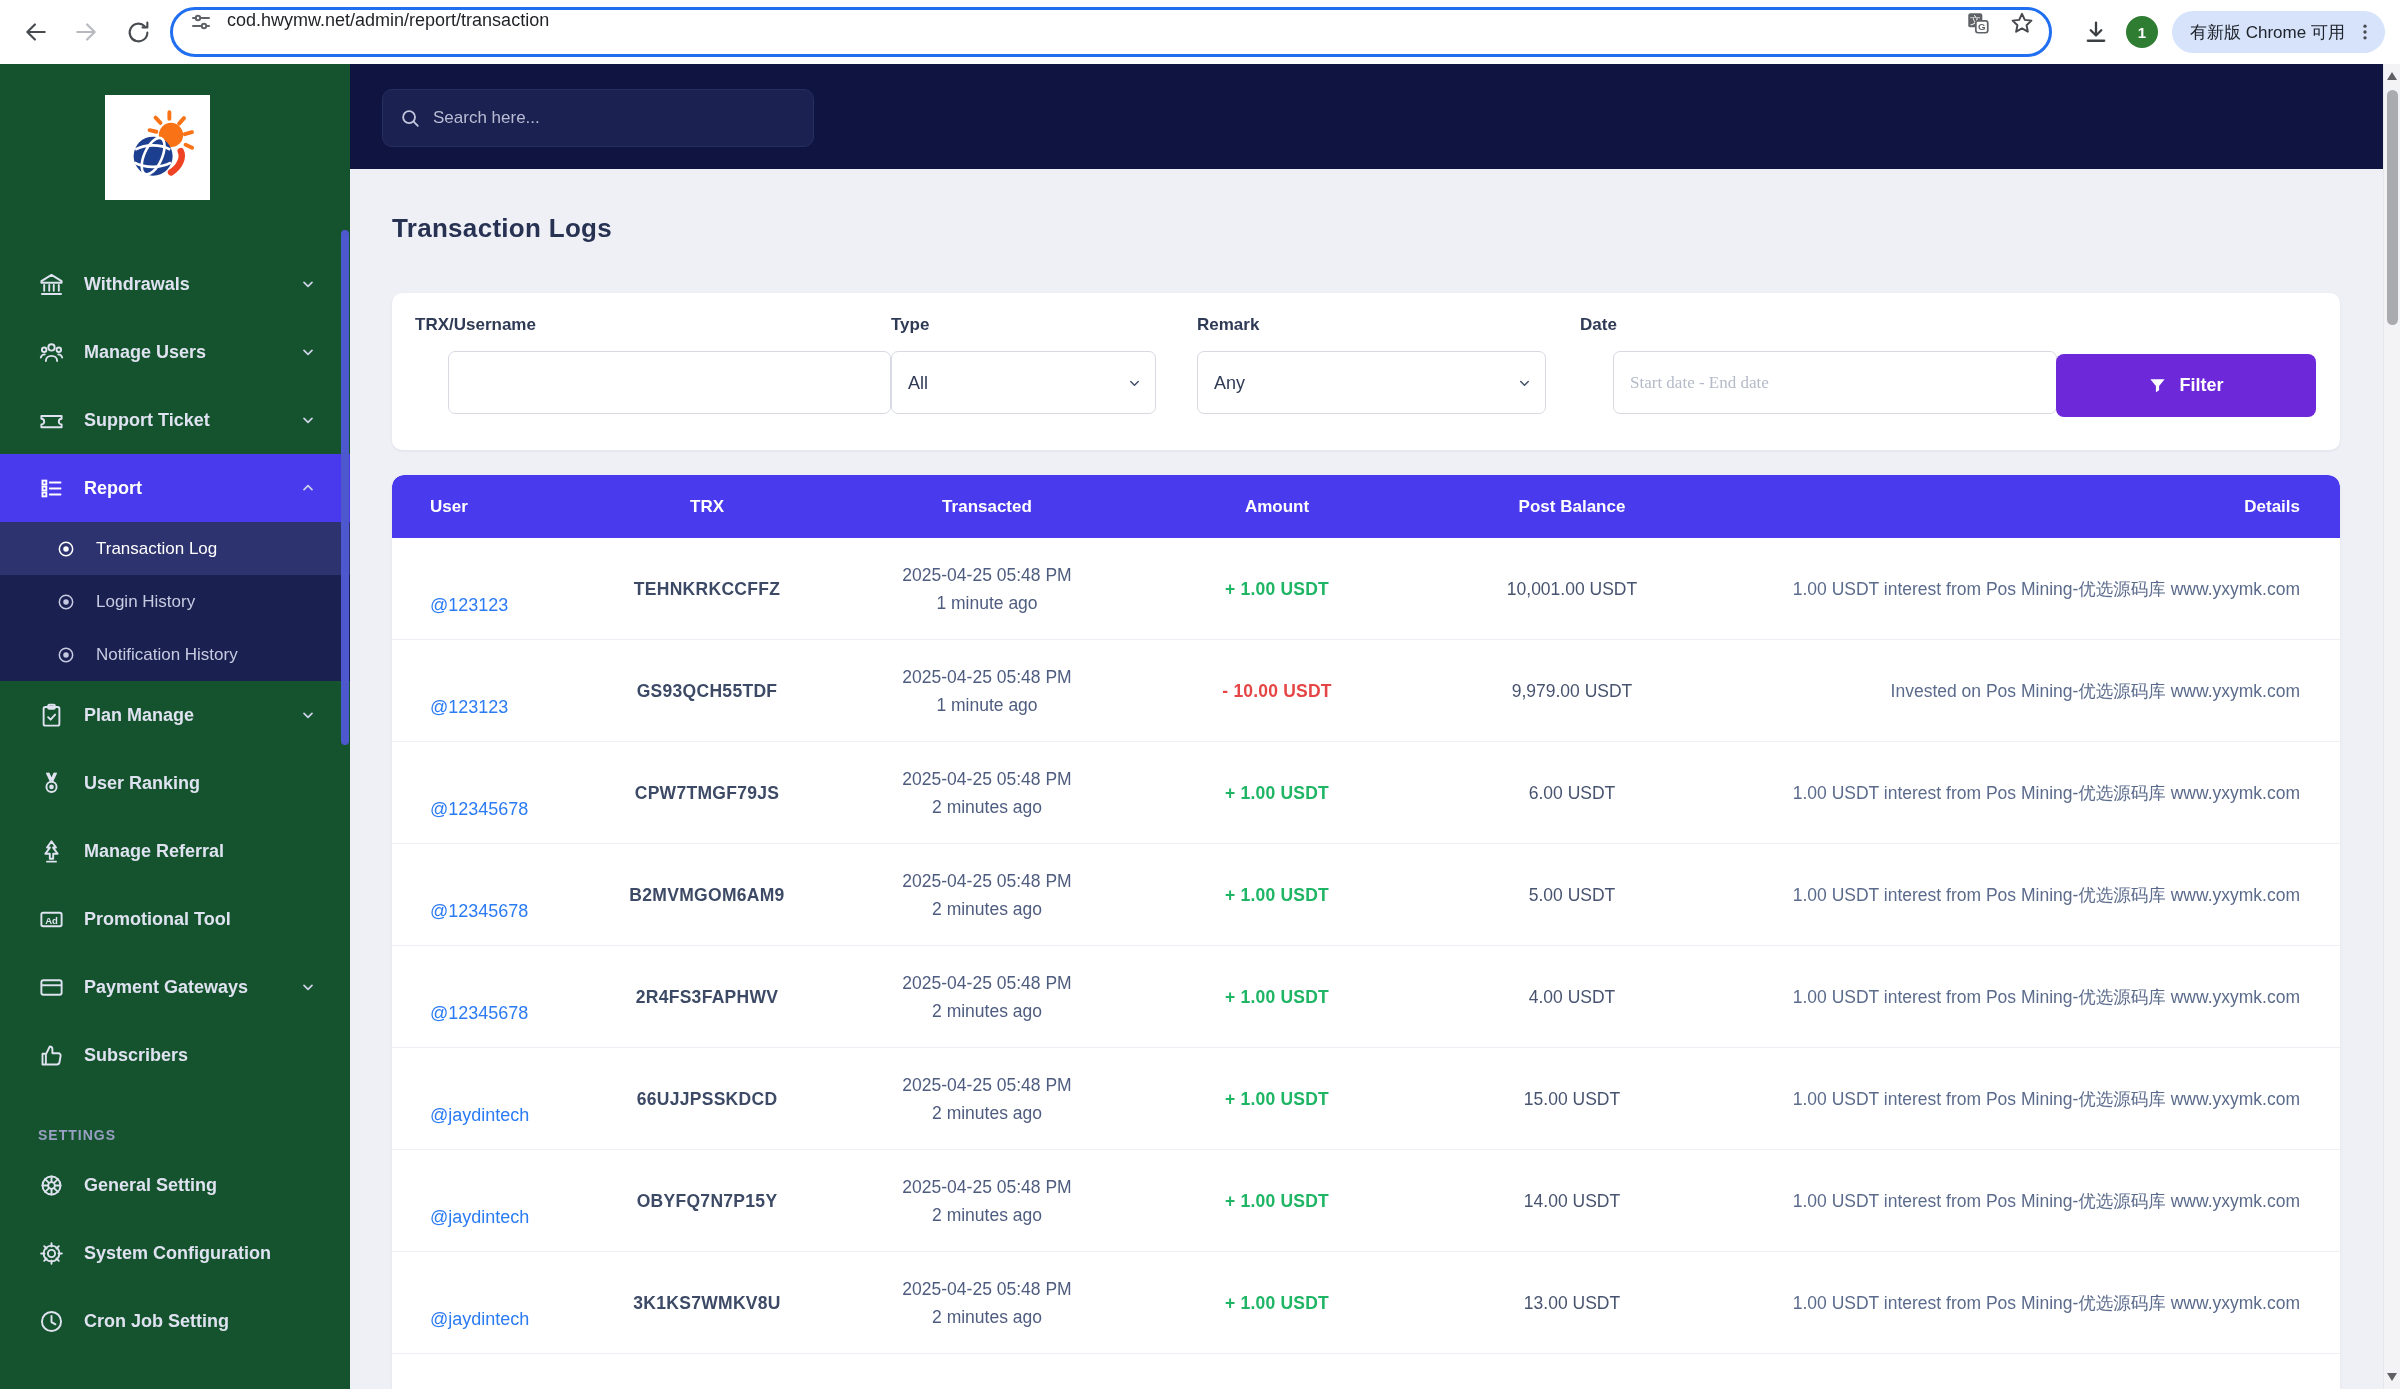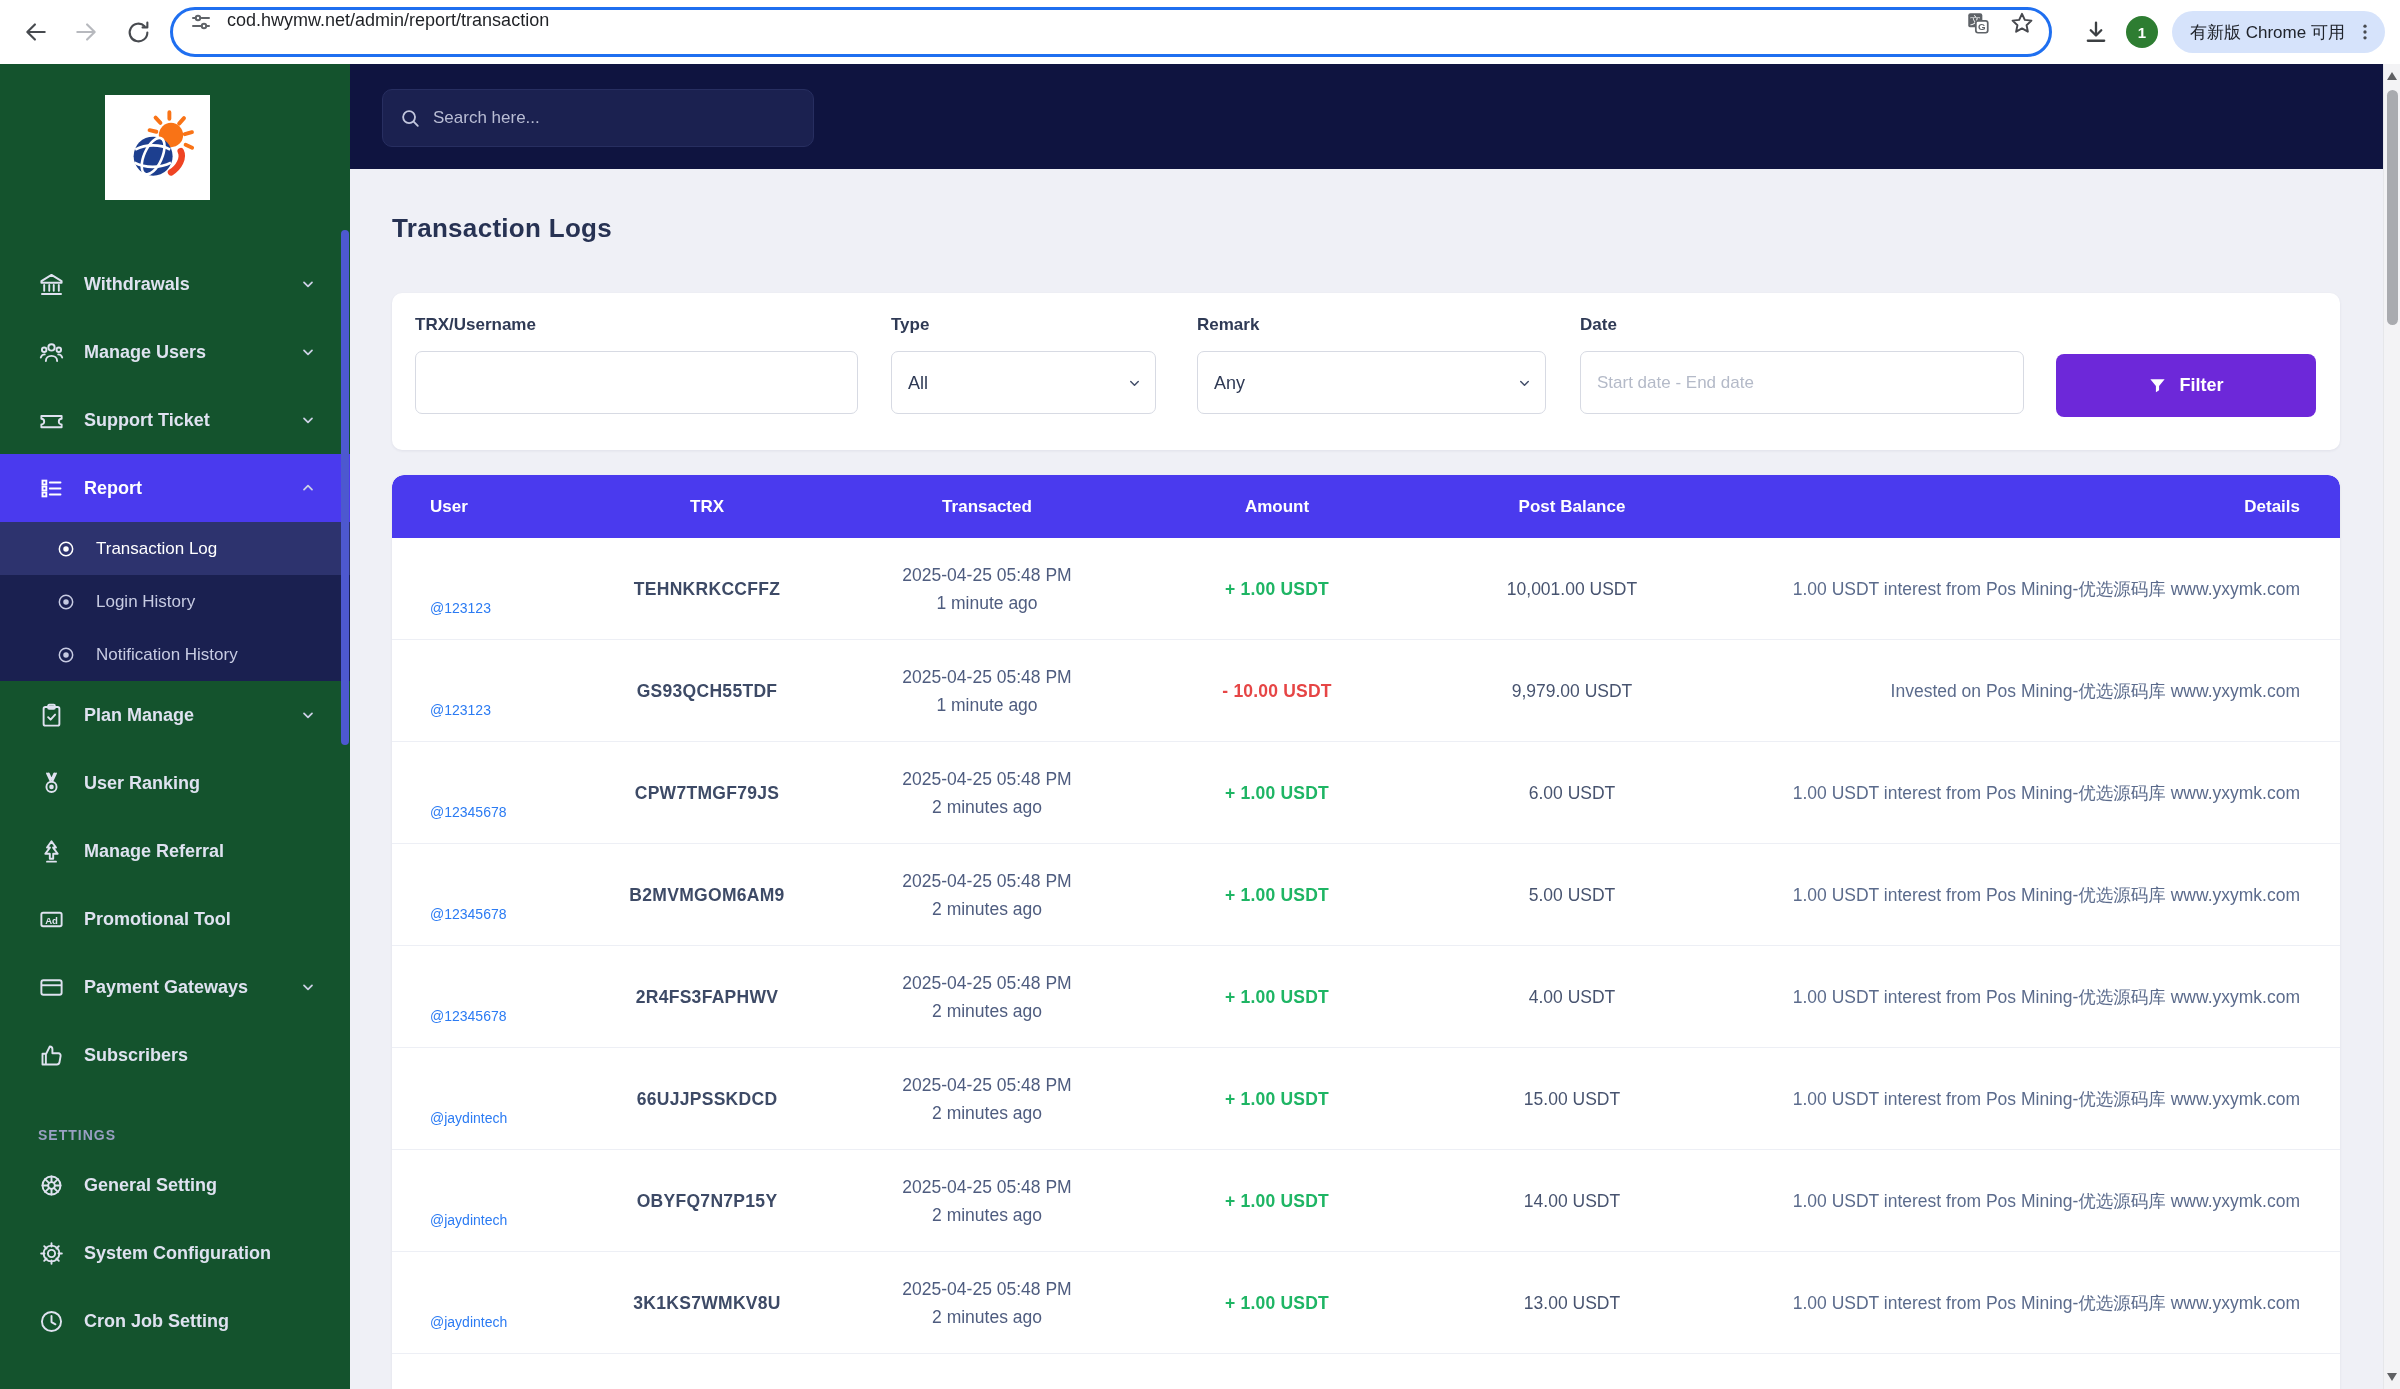--- a/index.html
+++ b/index.html
@@ -52,21 +52,21 @@
 
   
   .content { position:absolute; left:350px; top:169px; width:2033px; height:1220px; background:#eff0f6;padding-left:12px; }
   .page-title { position:absolute; left:42px; top:44px; font-size:26px; font-weight:700; color:#273253; letter-spacing:.3px; }
 
   .filter-card { position:absolute; left:42px; top:124px; width:1948px; height:157px; background:#ffffff; border-radius:10px;
                  box-shadow:0 1px 3px rgba(25,30,70,.07); }
   .field { position:absolute; top:22px; }
   .field label { display:block; font-size:17px; font-weight:600; color:#2f3a55; margin-bottom:16px; }
   .field .ctrl { height:63px; border:1px solid #d7dae3; border-radius:7px; background:#fff; width:100%; }
-  .field input.ctrl { padding:0 16px; font-size:17px; color:#333; outline:none; font-family:Liberation Sans, sans-serif; }
+  .field input.ctrl { padding:0 16px; font-size:17px; color:#333; outline:none; font-family:Liberation Serif, serif;margin-left:33px; }
   .field input.ctrl::placeholder { color:#b4bac8; }
   .select-wrap { position:relative; }
   .select-wrap select { appearance:none; -webkit-appearance:none; padding:0 40px 0 16px; font-size:18px; color:#2f3a55; outline:none; font-family:inherit; }
   .select-chevron { position:absolute; right:14px; top:50%; transform:translateY(-50%); color:#45506b; pointer-events:none; }
   .f-trx { left:23px; width:443px; }
   .f-type { left:499px; width:265px; }
   .f-remark { left:805px; width:349px; }
   .f-date { left:1188px; width:444px; }
   .filter-btn { position:absolute; left:1664px; top:61px; width:260px; height:63px; background:#6d28d9; border:none; border-radius:8px;
                 color:#ffffff; font-size:18px; font-weight:600; display:flex; align-items:center; justify-content:center; gap:12px; cursor:pointer; font-family:inherit; }
@@ -74,21 +74,21 @@
   .table-card { position:absolute; left:42px; top:306px; width:1948px; height:950px; background:#ffffff; border-radius:12px 12px 0 0;
                 box-shadow:0 1px 3px rgba(25,30,70,.07); overflow:hidden; }
   .tgrid { display:grid; grid-template-columns:180px 270px 290px 290px 300px 1fr; }
   .thead { background:#4a3aee; height:63px; border-radius:12px 12px 0 0; align-items:center; }
   .thead .hcell { color:#ffffff; font-size:17px; font-weight:700; text-align:center; }
   .thead .h-user { text-align:left; padding-left:38px; }
   .thead .h-details { text-align:right; padding-right:40px; }
   .trow { height:102px; border-bottom:1px solid #edeff5; align-items:center; }
   .cell { font-size:17.5px; text-align:center; }
   .c-user { text-align:left; height:102px; display:flex; align-items:flex-end; padding:0 0 24px 38px; }
-  .user-link { color:#2b7bf3; font-size:14px; text-decoration:none; cursor:pointer; }
+  .user-link { color:#2b7bf3; font-size:18px; text-decoration:none; cursor:pointer; }
   .c-trx { font-weight:700; color:#3d4a66; letter-spacing:.3px; }
   .c-date { color:#4e5c7f; line-height:1.6; }
   .c-amt span { font-weight:700; letter-spacing:.2px; }
   .c-amt .credit { color:#1eb564; }
   .c-amt .debit { color:#e64545; }
   .c-bal { color:#47536f; }
   .c-det { text-align:right; padding-right:40px; color:#5b6b8c; }
   .partial-row { height:102px; }
   .partial-row .c-date { padding-top:56px; }
 

